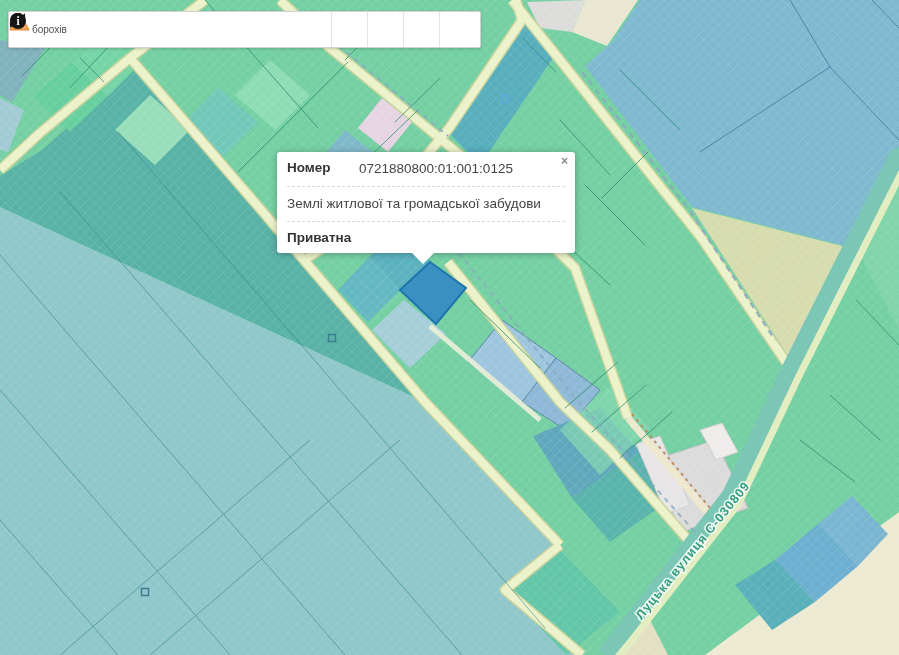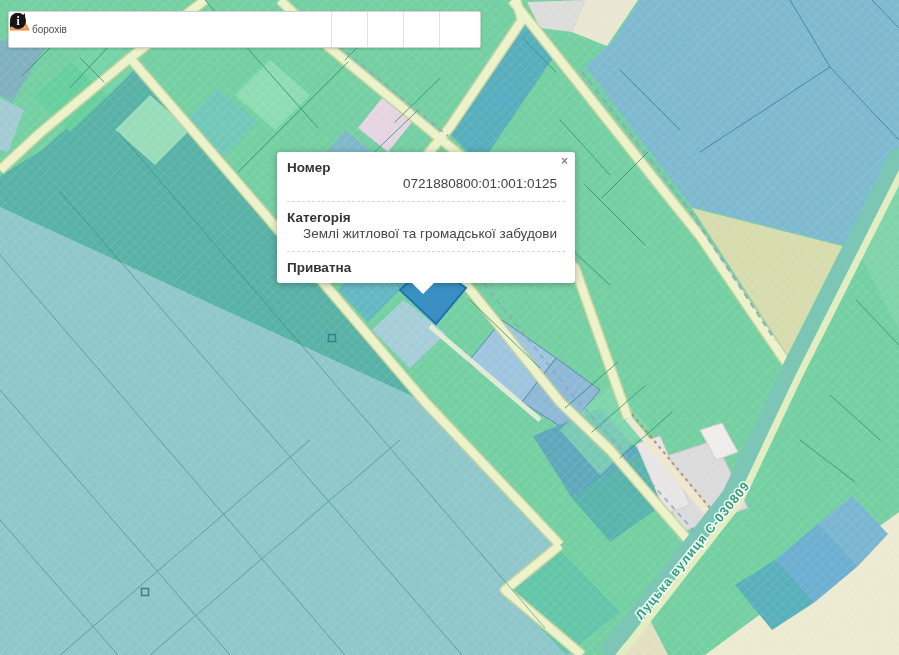--- a/index.html
+++ b/index.html
@@ -17,23 +17,23 @@
   .tool-sep{width:1px;background:#e3e3e3;margin:0;}
   .tool-btn{width:35px;border:none;background:transparent;display:flex;align-items:center;
             justify-content:center;cursor:pointer;padding:0;}
   .tool-btn:last-child{width:40px;}
 
   
   .popup{position:absolute;left:277px;top:152px;width:298px;background:#ffffff;border-radius:3px;
          box-shadow:0 1px 7px rgba(0,0,0,.3);z-index:15;font-size:13.5px;}
   .popup-close{position:absolute;top:3px;right:7px;font-size:12px;line-height:12px;color:#888;
                cursor:pointer;font-weight:bold;}
-  .prow{display:flex;padding:8px 18px 8px 10px;flex-direction:column;}
+  .prow{display:flex;padding:8px 28px 8px 10px;}
   .plabel{width:72px;flex:none;font-weight:bold;color:#333;}
-  .pvalue{flex:1;color:#444;line-height:1.35;text-align:right;}
+  .pvalue{flex:1;color:#444;line-height:1.35;}
   .psep{border-top:1px dashed #d8d8d8;margin:0 10px;}
   .popup-arrow{position:absolute;left:135px;bottom:-11px;width:0;height:0;
                border:11px solid transparent;border-top:11px solid #ffffff;border-bottom:0;}
 </style>
 </head>
 <body>
 
 <div class="stage">
 
   <svg width="899" height="655" viewBox="0 0 899 655">
@@ -239,21 +239,20 @@
   </div>
 
   <div class="popup">
     <span class="popup-close">×</span>
     <div class="prow">
       <div class="plabel">Номер</div>
       <div class="pvalue">0721880800:01:001:0125</div>
     </div>
     <div class="psep"></div>
     <div class="prow">
-      <div class="plabel">Категорія</div>
       <div class="pvalue">Землі житлової та громадської забудови</div>
     </div>
     <div class="psep"></div>
     <div class="prow">
       <div class="plabel">Приватна</div>
     </div>
     <div class="popup-arrow"></div>
   </div>
 
 </div>

